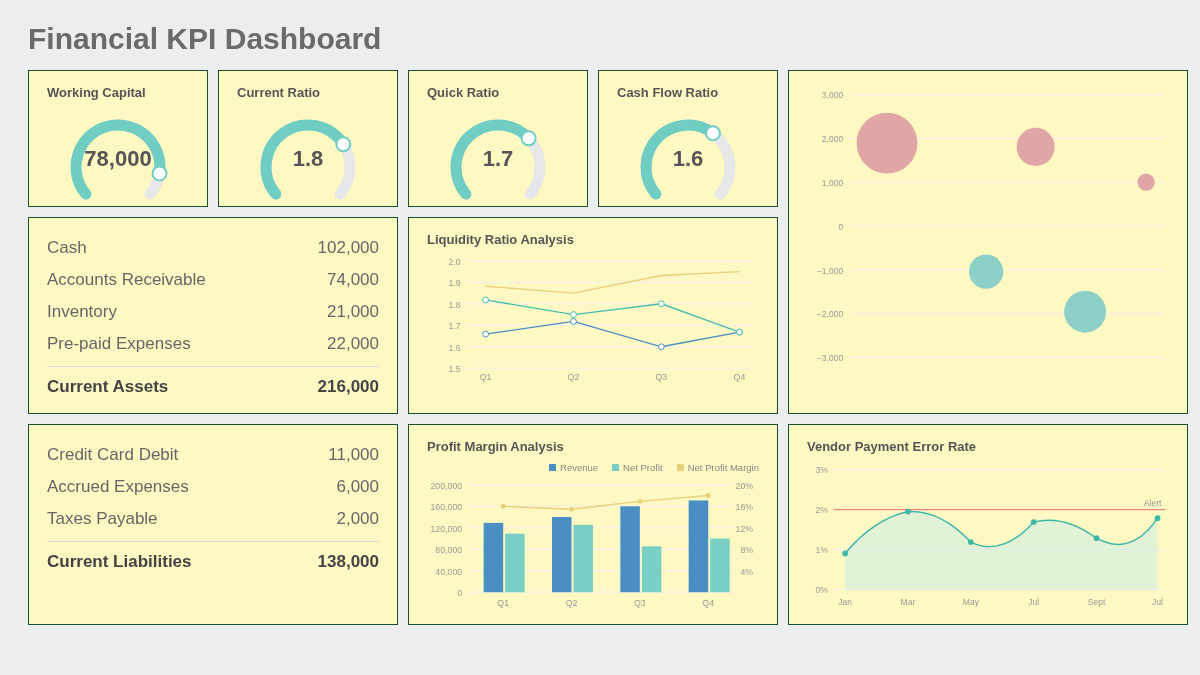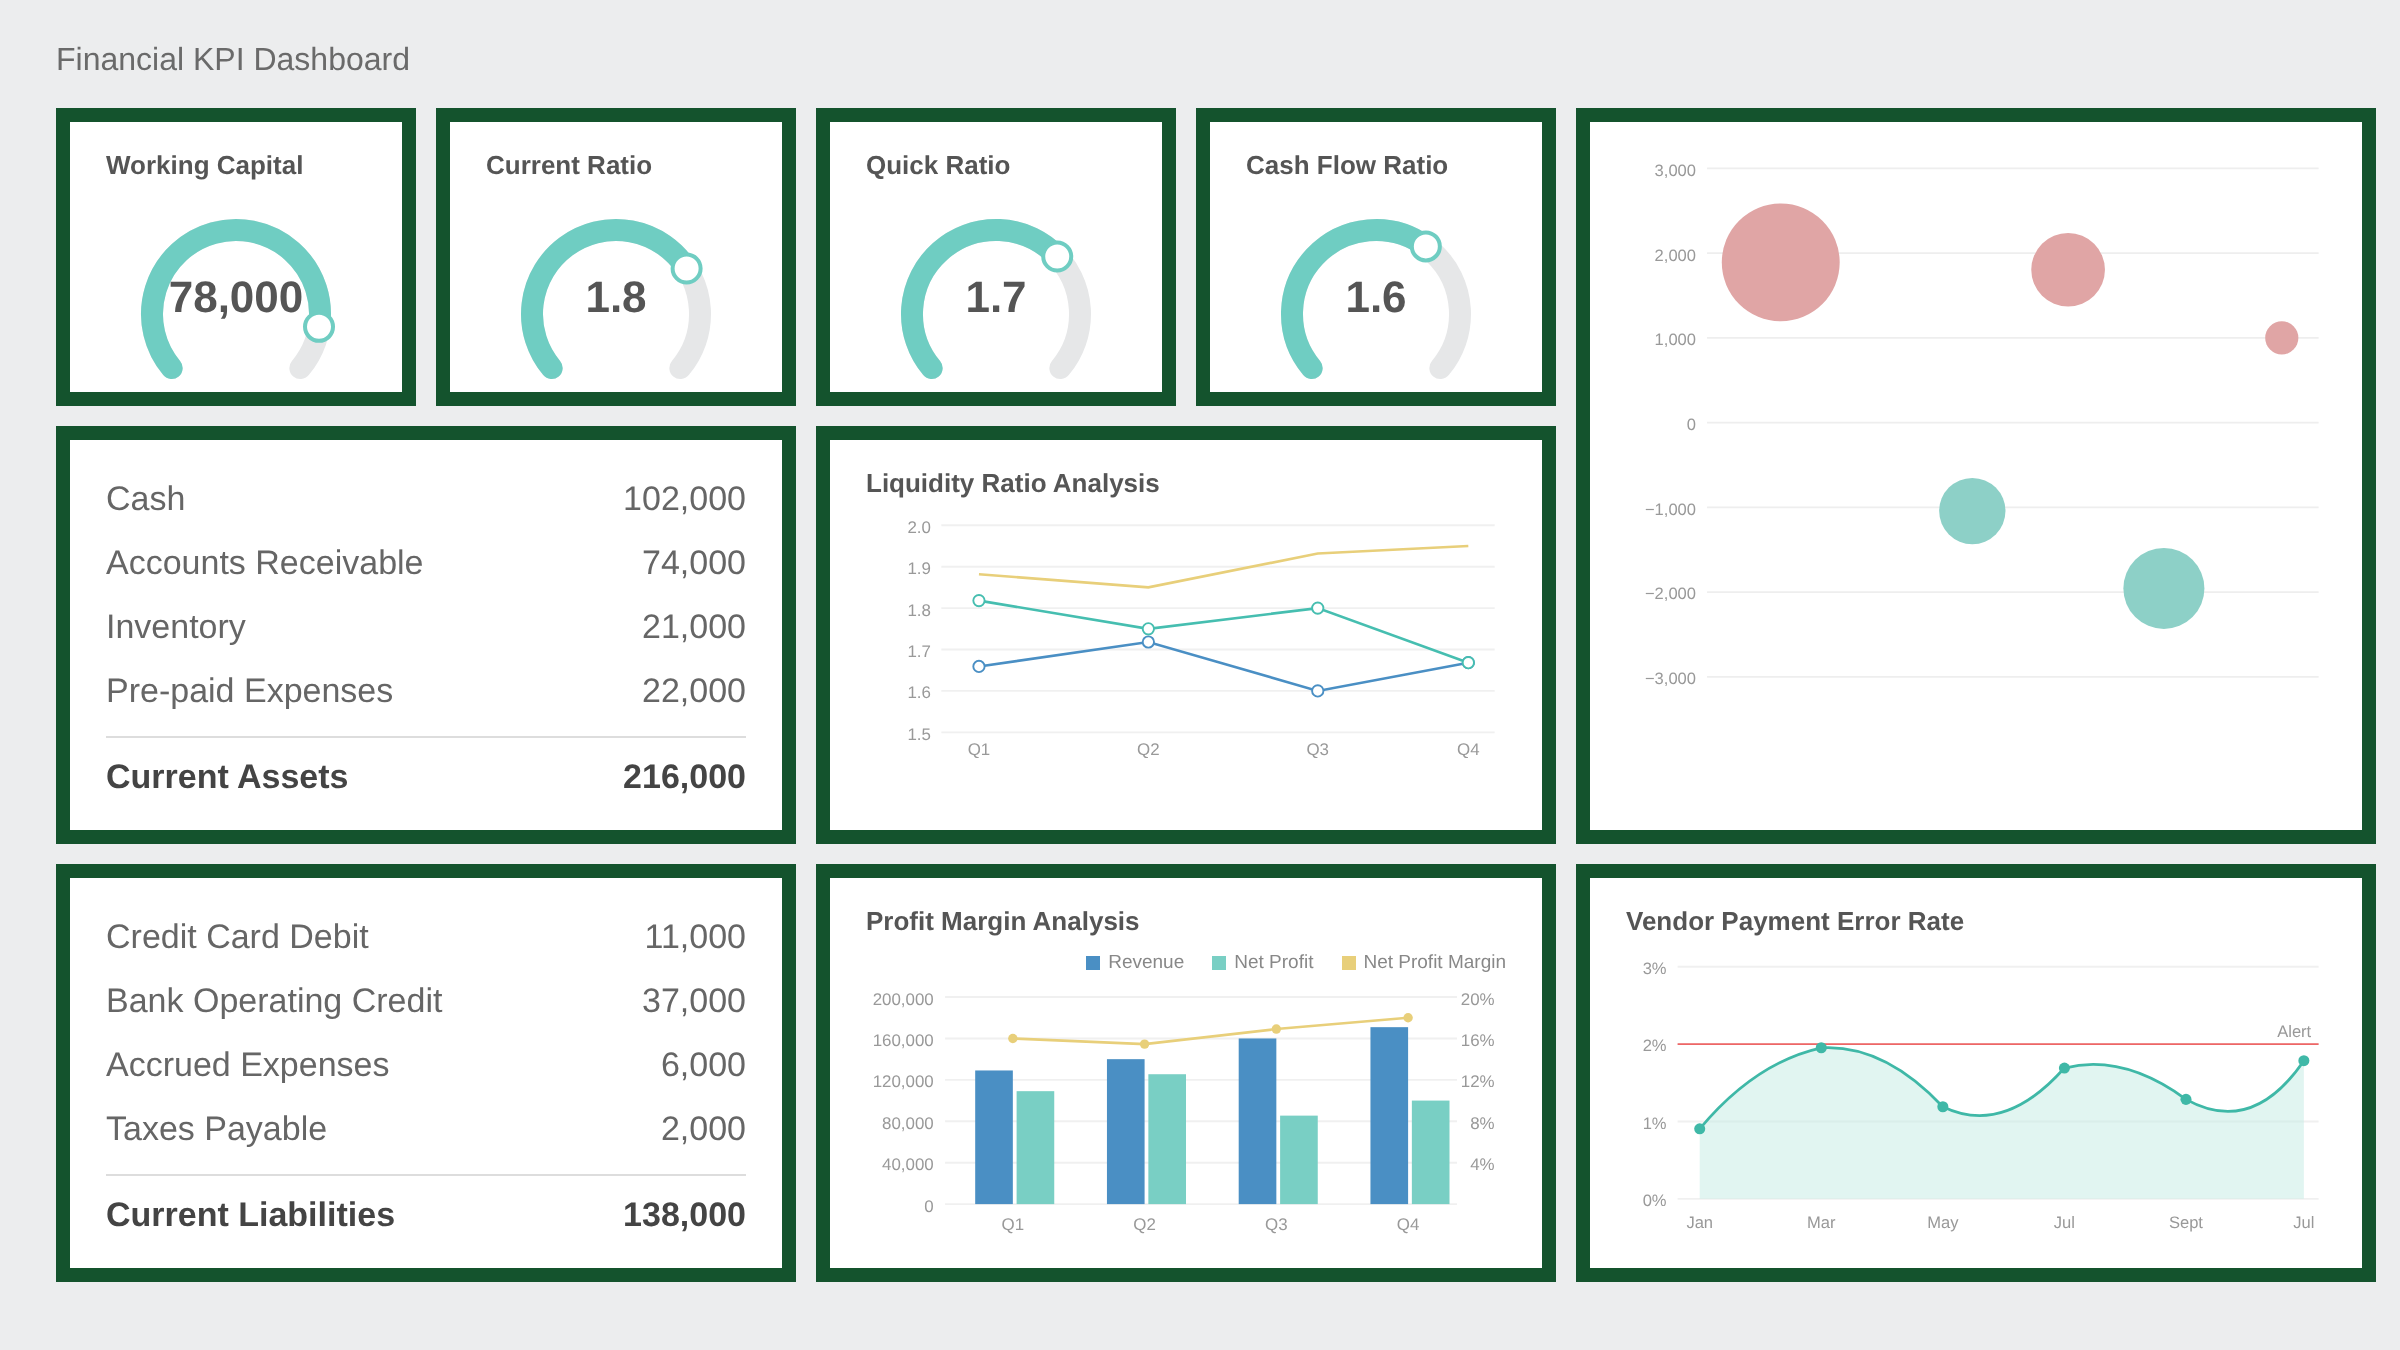--- a/index.html
+++ b/index.html
@@ -1,20 +1,20 @@
 <!DOCTYPE html>
 <html><head>
 <meta charset="utf-8">
 <style>
 *{box-sizing:border-box;margin:0;padding:0}
 body{background:#ecedee;font-family:-apple-system,"Segoe UI",Helvetica,Arial,sans-serif;color:#555;width:1200px;height:675px;overflow:hidden;padding:22px 28px}
-.page-title{font-size:16px;color:#6a6a6a;font-weight:400;margin-bottom:14px}
+.page-title{font-size:30px;color:#6a6a6a;font-weight:700;margin-bottom:14px}
 .grid{display:grid;grid-template-columns:370px 370px 400px;grid-template-rows:auto auto auto;gap:10px}
 .row1{display:grid;grid-template-columns:repeat(4,1fr);gap:10px;grid-column:1/3}
-.card{background:#ffffff;border:7px solid #14532d;padding:14px 18px}
+.card{background:#fef9c3;border:1px solid #14532d;padding:14px 18px}
 .card-title{font-size:13px;font-weight:600;color:#555;margin-bottom:8px}
 .gauge-card{display:flex;flex-direction:column;align-items:flex-start}
 .gauge{position:relative;width:110px;height:80px;align-self:center;margin-top:4px}
 .gauge svg{width:110px;height:110px;position:absolute;top:0;left:0}
 .gauge-val{position:absolute;width:100%;top:34px;text-align:center;font-size:22px;font-weight:700;color:#555}
 .tbl{font-size:17px;color:#666}
 .tbl-row{display:flex;justify-content:space-between;padding:6px 0}
 .tbl-total{display:flex;justify-content:space-between;padding:10px 0 2px;margin-top:6px;border-top:1px solid #ddd;font-weight:700;color:#444}
 .legend{display:flex;gap:14px;justify-content:flex-end;font-size:9.5px;color:#888;margin-bottom:4px}
 .legend span{display:inline-flex;align-items:center;gap:4px}
@@ -171,24 +171,20 @@
   </svg>
 </div>
 
 <div class="card">
   <div class="tbl" id="liab-tbl">
         <div class="tbl-row">
           <span>Credit Card Debit</span>
           <span>11,000</span>
         </div>
         <div class="tbl-row">
-          <span>Bank Operating Credit</span>
-          <span>37,000</span>
-        </div>
-        <div class="tbl-row">
           <span>Accrued Expenses</span>
           <span>6,000</span>
         </div>
         <div class="tbl-row">
           <span>Taxes Payable</span>
           <span>2,000</span>
         </div>
         <div class="tbl-total">
           <span>Current Liabilities</span>
           <span>138,000</span>

